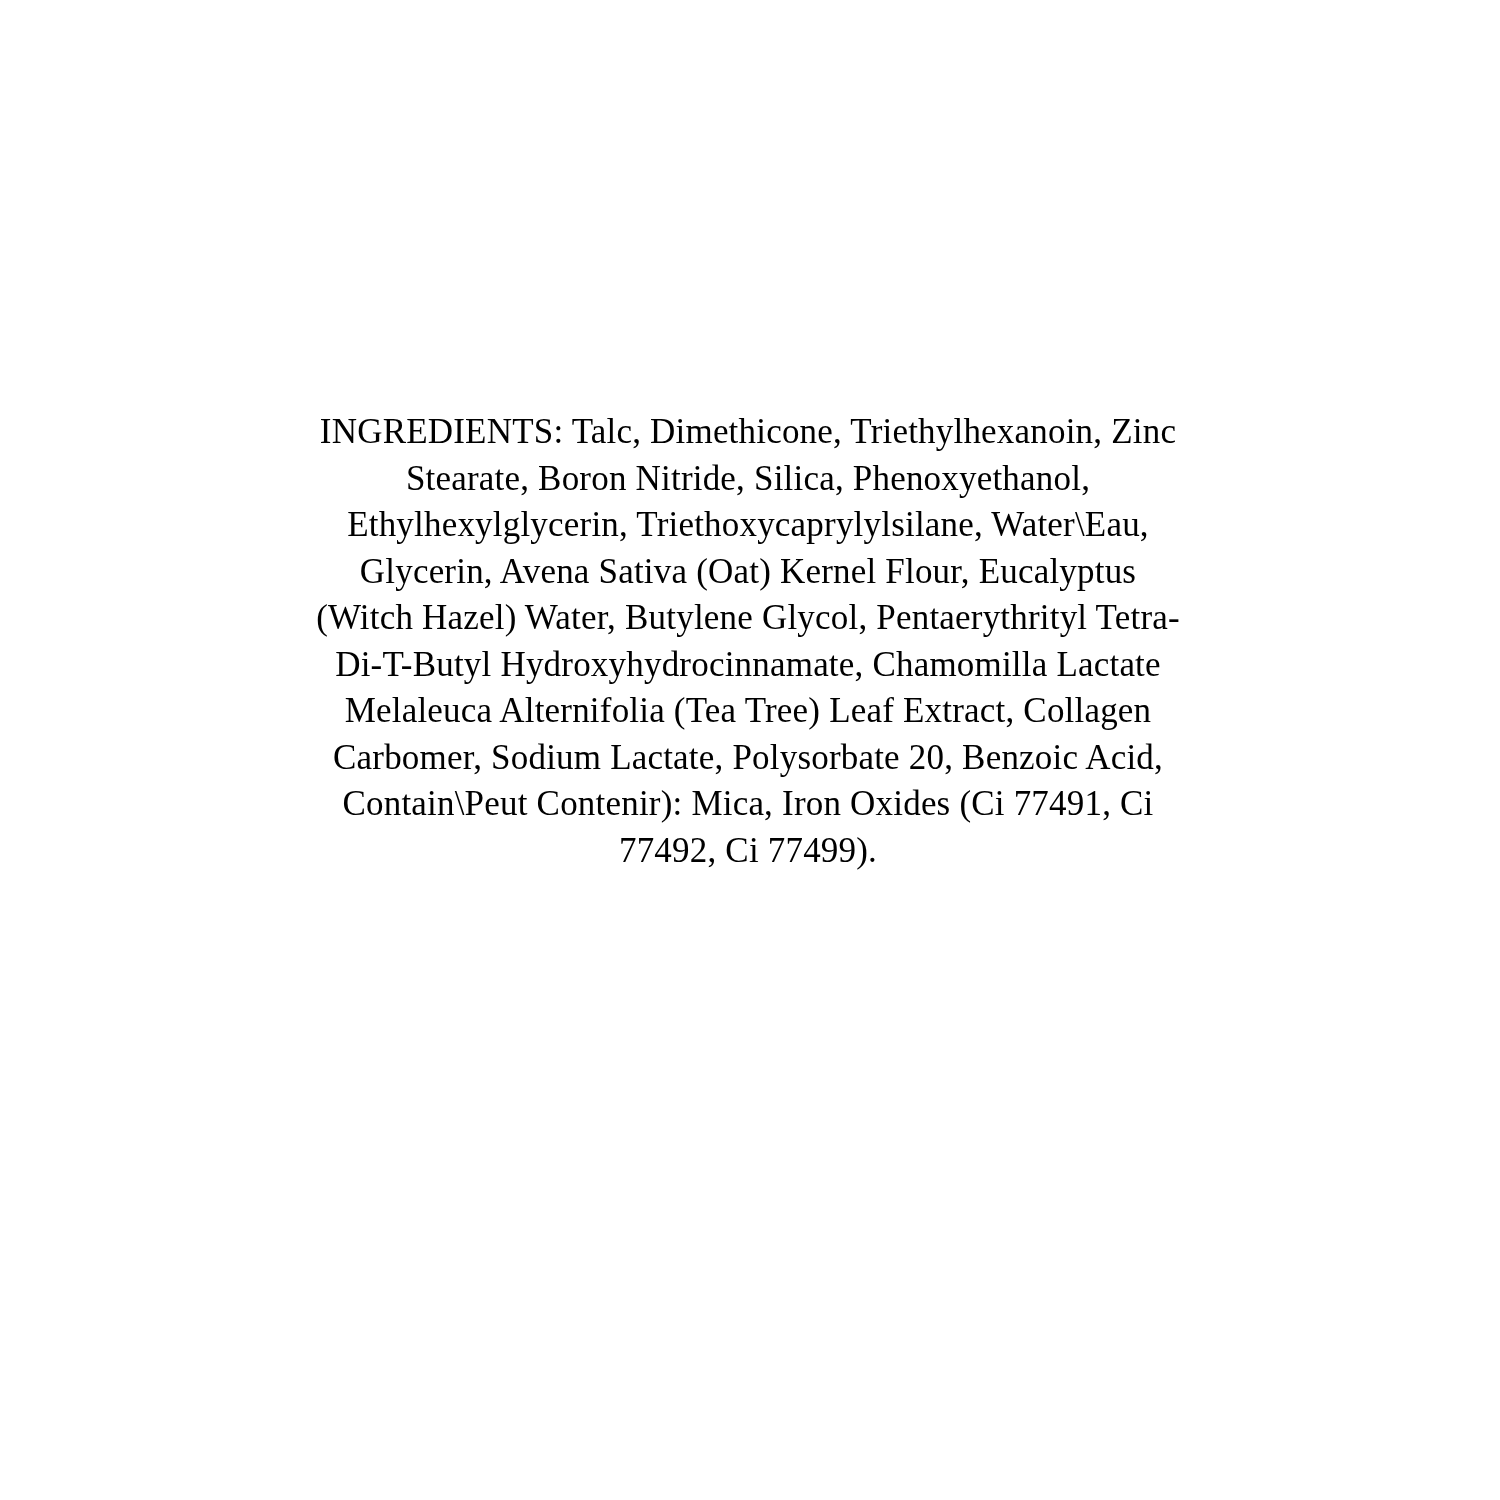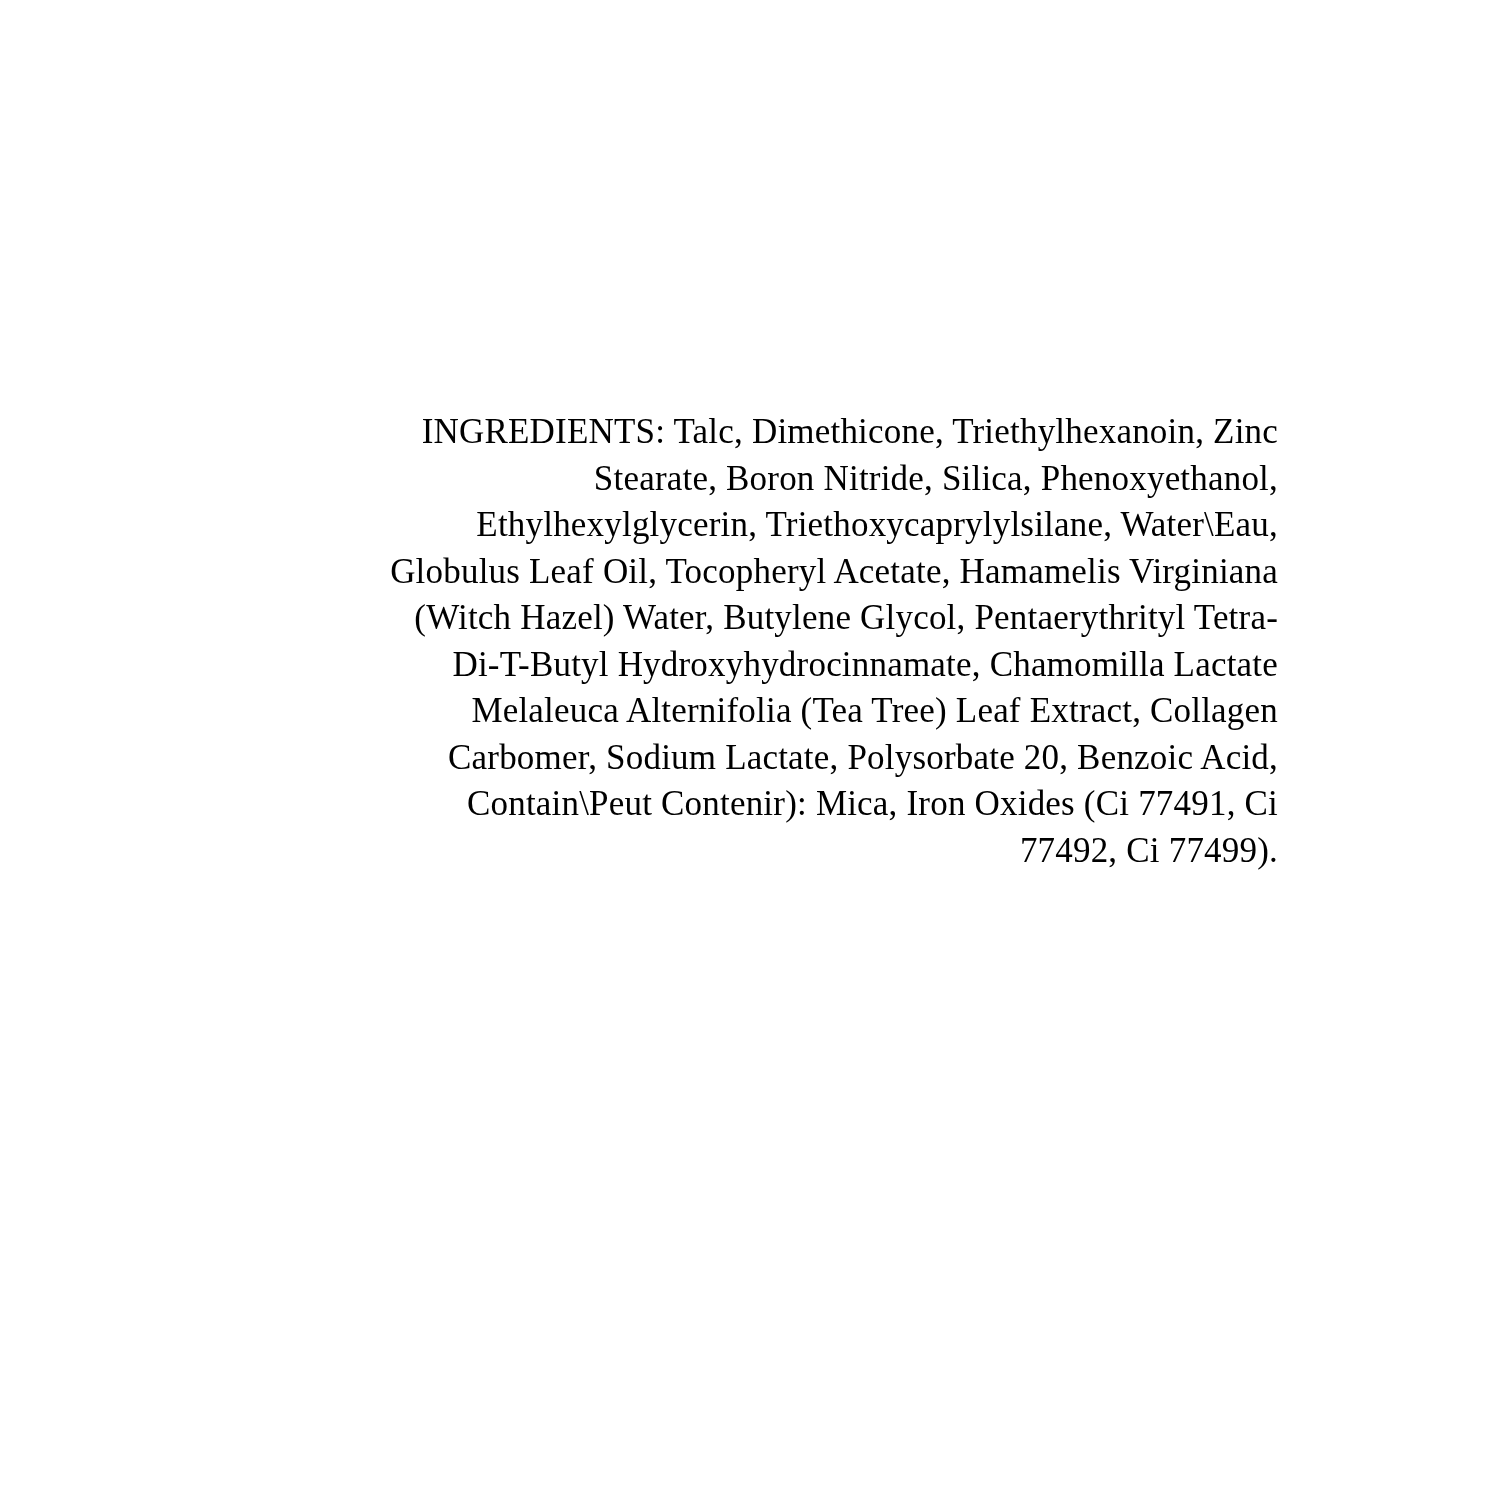--- a/index.html
+++ b/index.html
@@ -9,42 +9,42 @@
   body {
     width: 1500px;
     height: 1500px;
     background: #ffffff;
     position: relative;
     overflow: hidden;
     font-family: "Liberation Serif", serif;
   }
   .ingredients-block {
     position: absolute;
-    left: 268px;
+    left: 243px;
     top: 409px;
     width: 1010px;
     color: #000000;
     font-size: 35px;
     line-height: 46.5px;
     letter-spacing: 0.2px;
-    text-align: right;
+    text-align: center;
     white-space: nowrap;
   }
   .ingredients-line {
     display: block;
     height: 46.5px;
   }
 </style>
 </head>
 <body>
 
 <div class="ingredients-block">
   <span class="ingredients-line">INGREDIENTS: Talc, Dimethicone, Triethylhexanoin, Zinc</span>
   <span class="ingredients-line">Stearate, Boron Nitride, Silica, Phenoxyethanol,</span>
   <span class="ingredients-line">Ethylhexylglycerin, Triethoxycaprylylsilane, Water\Eau,</span>
-  <span class="ingredients-line">Globulus Leaf Oil, Tocopheryl Acetate, Hamamelis Virginiana</span>
+  <span class="ingredients-line">Glycerin, Avena Sativa (Oat) Kernel Flour, Eucalyptus</span>
   <span class="ingredients-line">(Witch Hazel) Water, Butylene Glycol, Pentaerythrityl Tetra-</span>
   <span class="ingredients-line">Di-T-Butyl Hydroxyhydrocinnamate, Chamomilla Lactate</span>
   <span class="ingredients-line">Melaleuca Alternifolia (Tea Tree) Leaf Extract, Collagen</span>
   <span class="ingredients-line">Carbomer, Sodium Lactate, Polysorbate 20, Benzoic Acid,</span>
   <span class="ingredients-line">Contain\Peut Contenir): Mica, Iron Oxides (Ci 77491, Ci</span>
   <span class="ingredients-line">77492, Ci 77499).</span>
 </div>
 
 </body></html>

